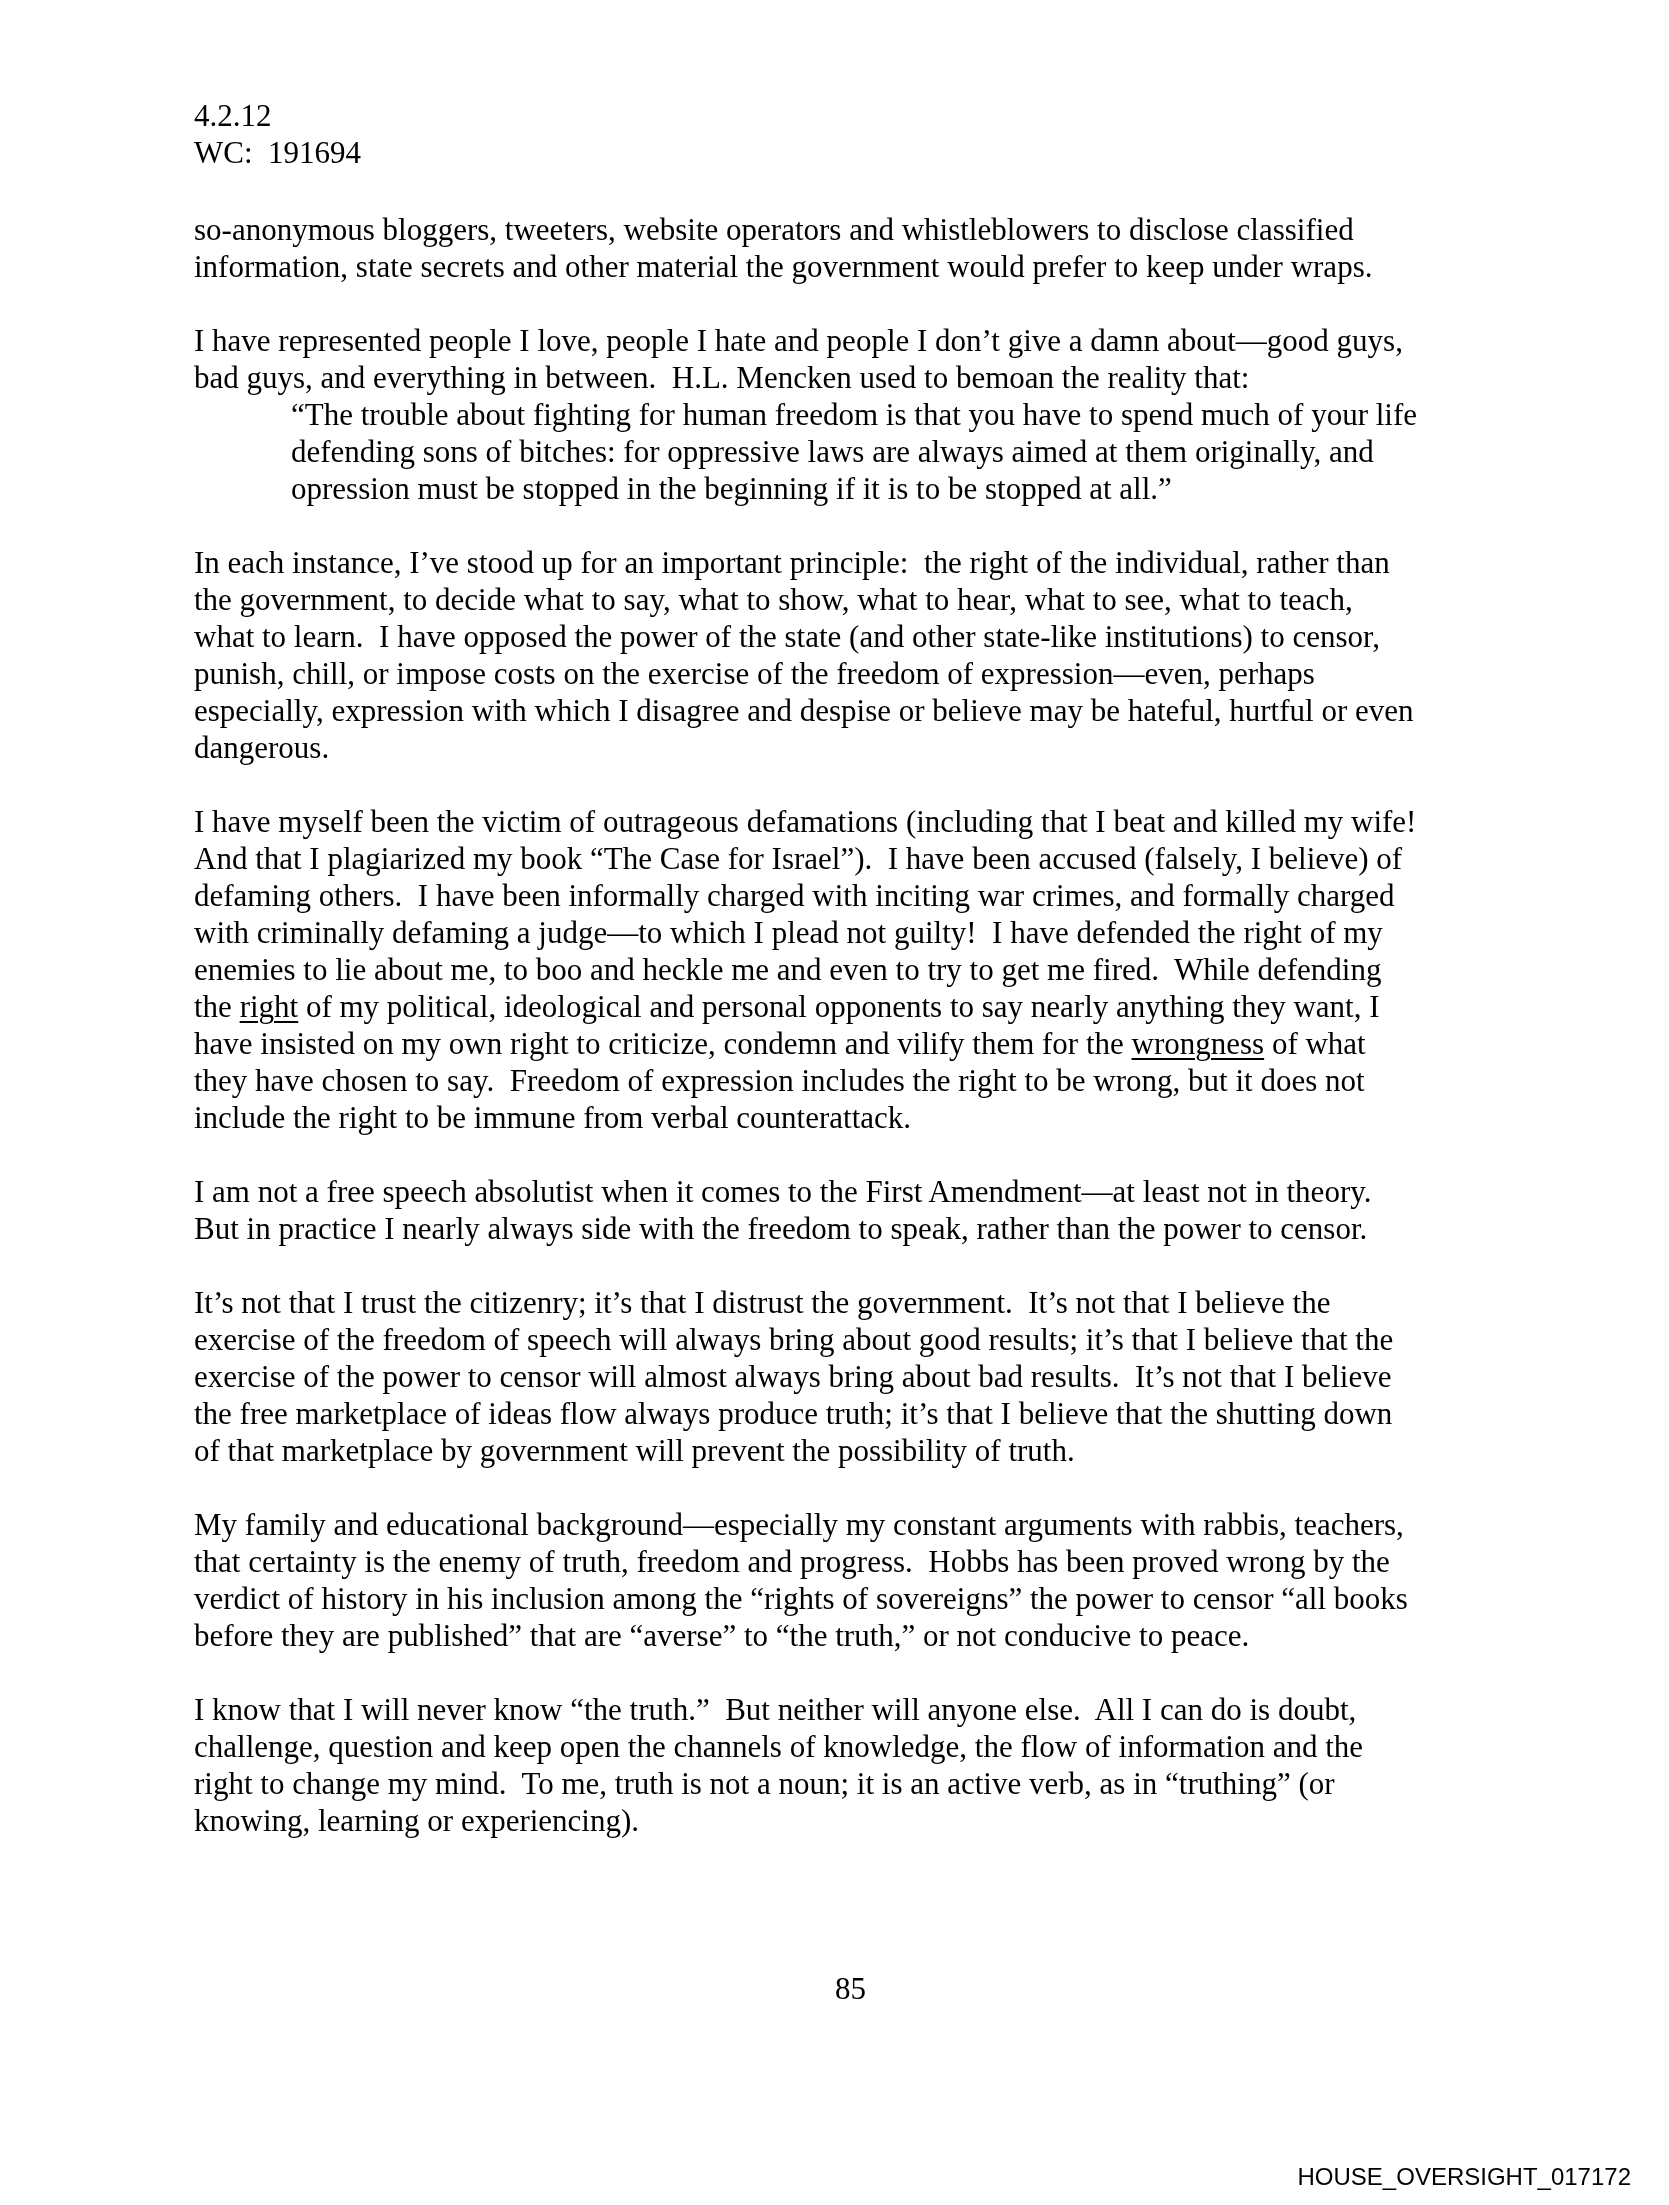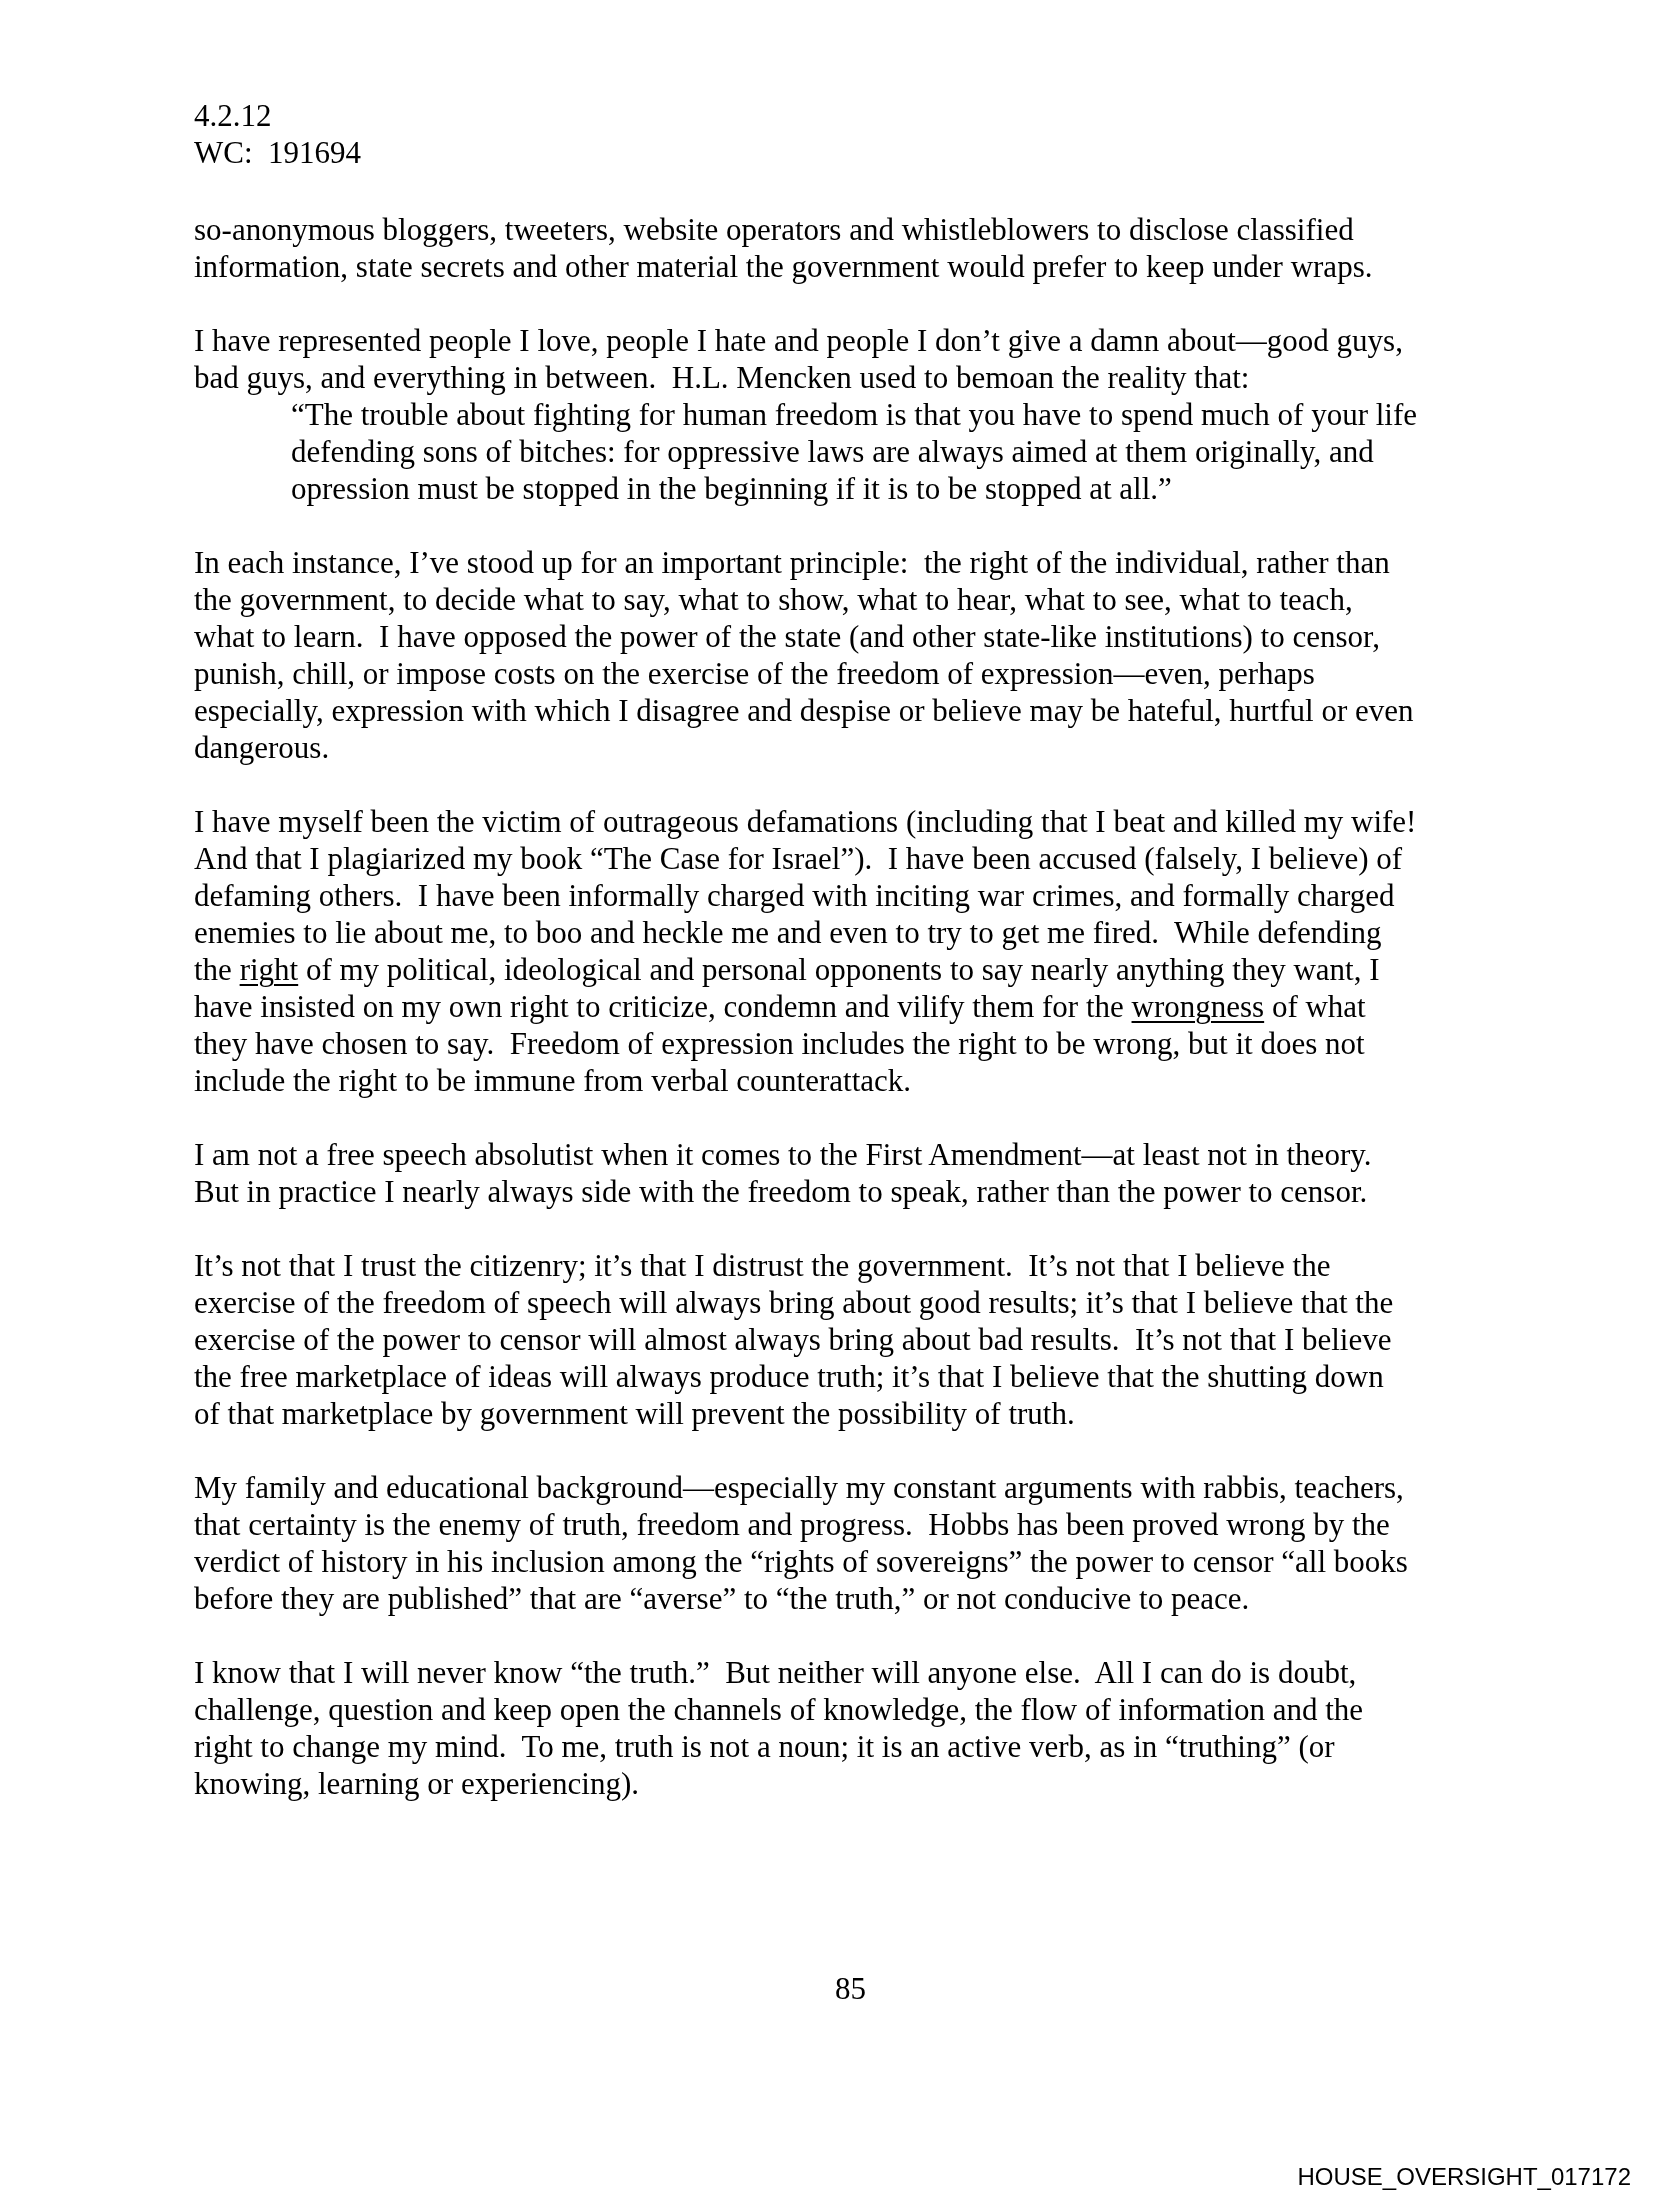--- a/index.html
+++ b/index.html
@@ -49,37 +49,38 @@
       <span class="line">what to learn.  I have opposed the power of the state (and other state-like institutions) to censor,</span>
       <span class="line">punish, chill, or impose costs on the exercise of the freedom of expression—even, perhaps</span>
       <span class="line">especially, expression with which I disagree and despise or believe may be hateful, hurtful or even</span>
       <span class="line">dangerous.</span>
     </div>
 
     <div class="para">
       <span class="line">I have myself been the victim of outrageous defamations (including that I beat and killed my wife!</span>
       <span class="line">And that I plagiarized my book “The Case for Israel”).  I have been accused (falsely, I believe) of</span>
       <span class="line">defaming others.  I have been informally charged with inciting war crimes, and formally charged</span>
+      <span class="line">with criminally defaming a judge—to which I plead not guilty!  I have defended the right of my</span>
       <span class="line">enemies to lie about me, to boo and heckle me and even to try to get me fired.  While defending</span>
       <span class="line"><span>the </span><u>right</u><span> of my political, ideological and personal opponents to say nearly anything they want, I</span></span>
       <span class="line"><span>have insisted on my own right to criticize, condemn and vilify them for the </span><u>wrongness</u><span> of what</span></span>
       <span class="line">they have chosen to say.  Freedom of expression includes the right to be wrong, but it does not</span>
       <span class="line">include the right to be immune from verbal counterattack.</span>
     </div>
 
     <div class="para">
       <span class="line">I am not a free speech absolutist when it comes to the First Amendment—at least not in theory.</span>
       <span class="line">But in practice I nearly always side with the freedom to speak, rather than the power to censor.</span>
     </div>
 
     <div class="para">
       <span class="line">It’s not that I trust the citizenry; it’s that I distrust the government.  It’s not that I believe the</span>
       <span class="line">exercise of the freedom of speech will always bring about good results; it’s that I believe that the</span>
       <span class="line">exercise of the power to censor will almost always bring about bad results.  It’s not that I believe</span>
-      <span class="line">the free marketplace of ideas will always produce truth; it’s that I believe that the shutting down</span>
+      <span class="line">the free marketplace of ideas flow always produce truth; it’s that I believe that the shutting down</span>
       <span class="line">of that marketplace by government will prevent the possibility of truth.</span>
     </div>
 
     <div class="para">
       <span class="line">My family and educational background—especially my constant arguments with rabbis, teachers,</span>
       <span class="line">that certainty is the enemy of truth, freedom and progress.  Hobbs has been proved wrong by the</span>
       <span class="line">verdict of history in his inclusion among the “rights of sovereigns” the power to censor “all books</span>
       <span class="line">before they are published” that are “averse” to “the truth,” or not conducive to peace.</span>
     </div>
 

